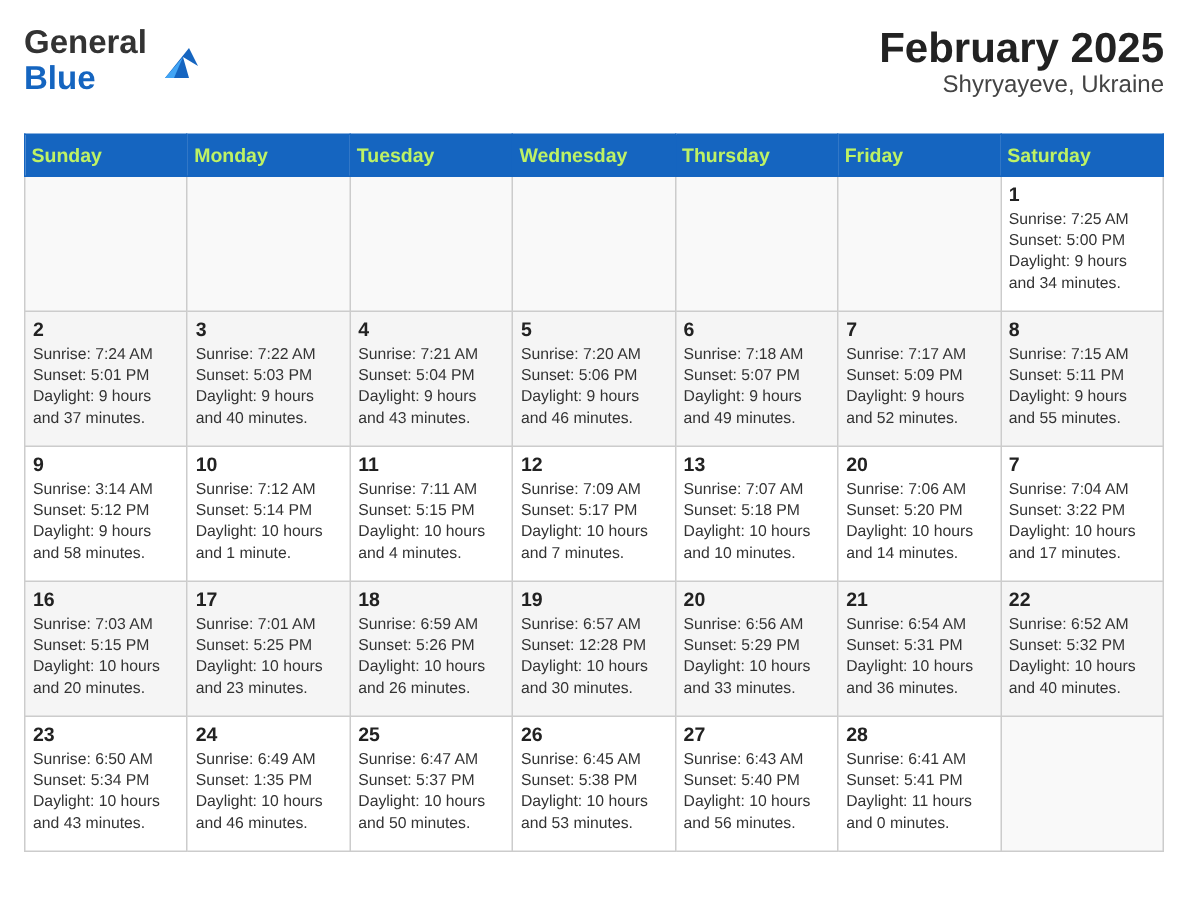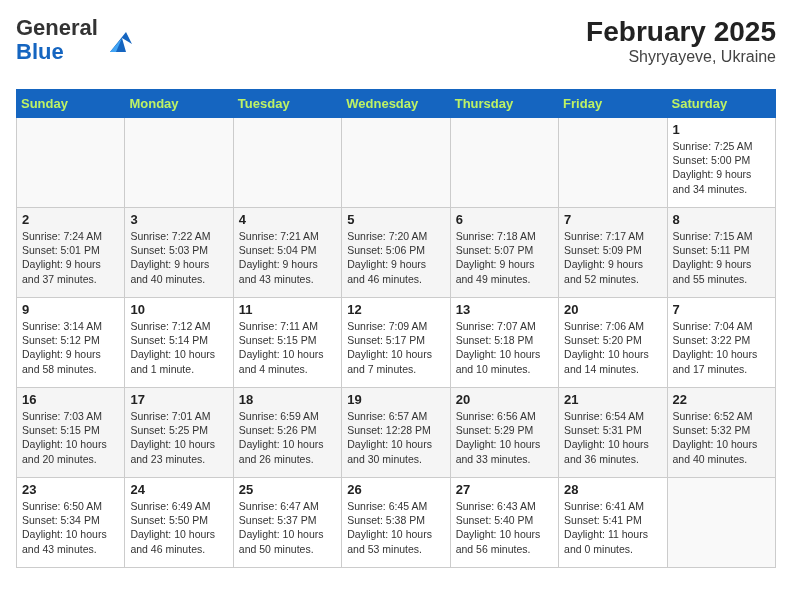--- a/index.html
+++ b/index.html
@@ -275,21 +275,21 @@
       <tr>
         <td>
           <span class="day-num">23</span>
           <div class="day-info">Sunrise: 6:50 AM
 Sunset: 5:34 PM
 Daylight: 10 hours and 43 minutes.</div>
         </td>
         <td>
           <span class="day-num">24</span>
           <div class="day-info">Sunrise: 6:49 AM
-Sunset: 5:50 PM
+Sunset: 1:35 PM
 Daylight: 10 hours and 46 minutes.</div>
         </td>
         <td>
           <span class="day-num">25</span>
           <div class="day-info">Sunrise: 6:47 AM
 Sunset: 5:37 PM
 Daylight: 10 hours and 50 minutes.</div>
         </td>
         <td>
           <span class="day-num">26</span>

